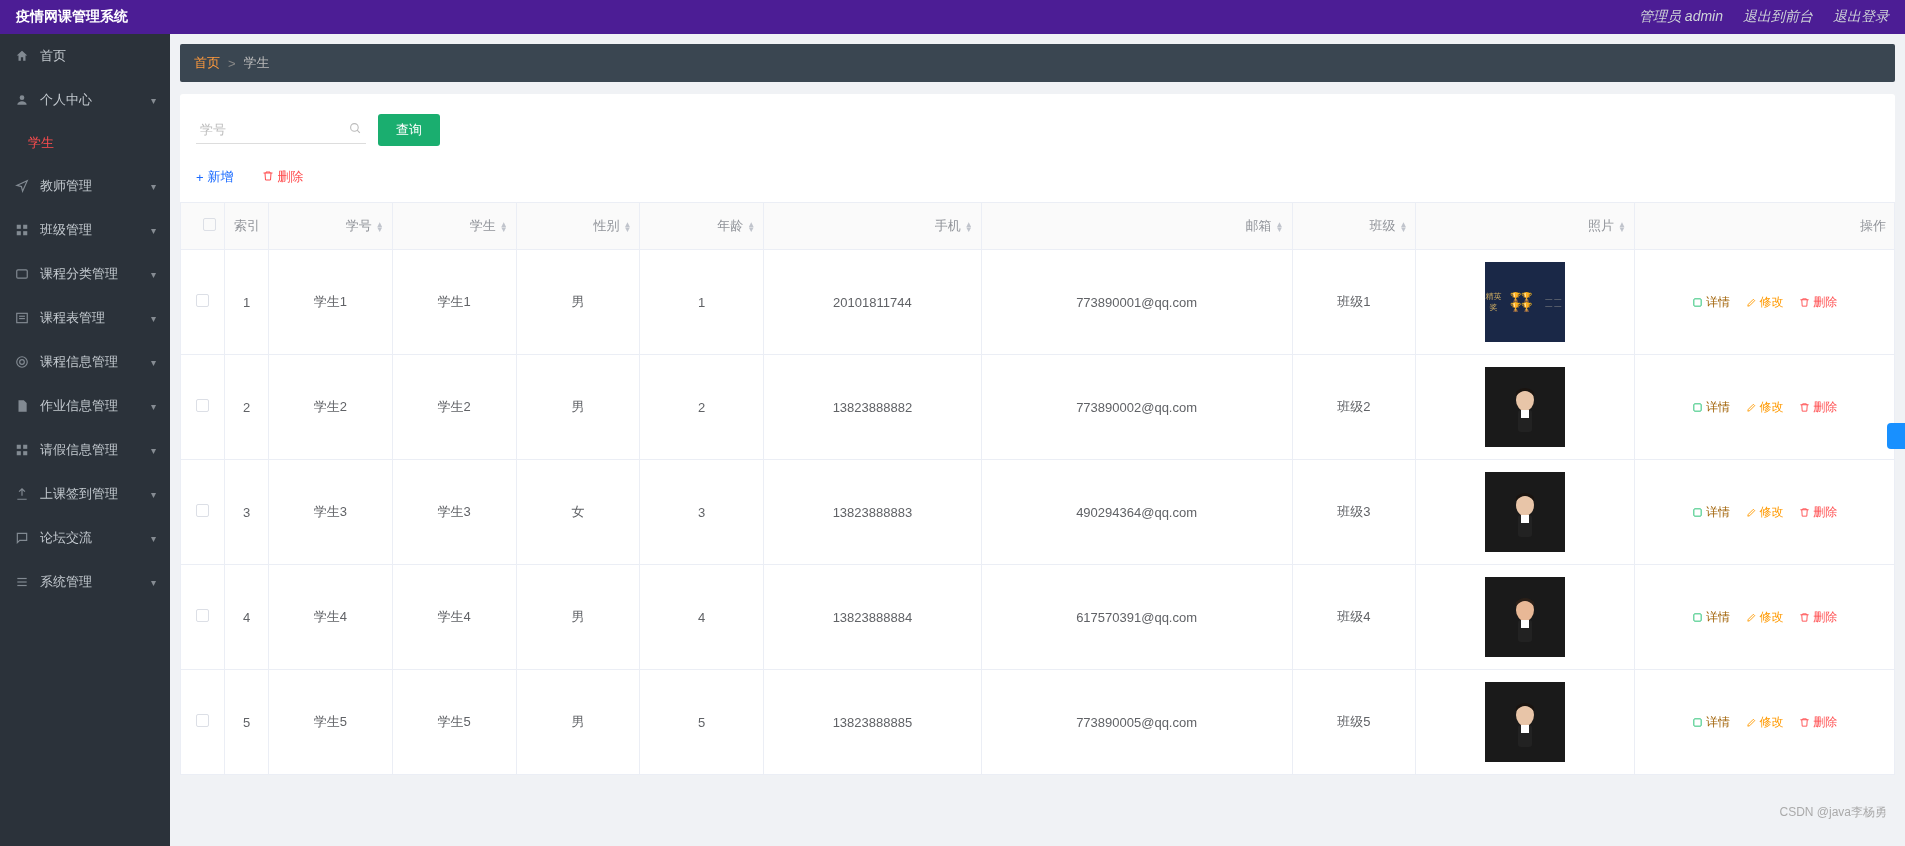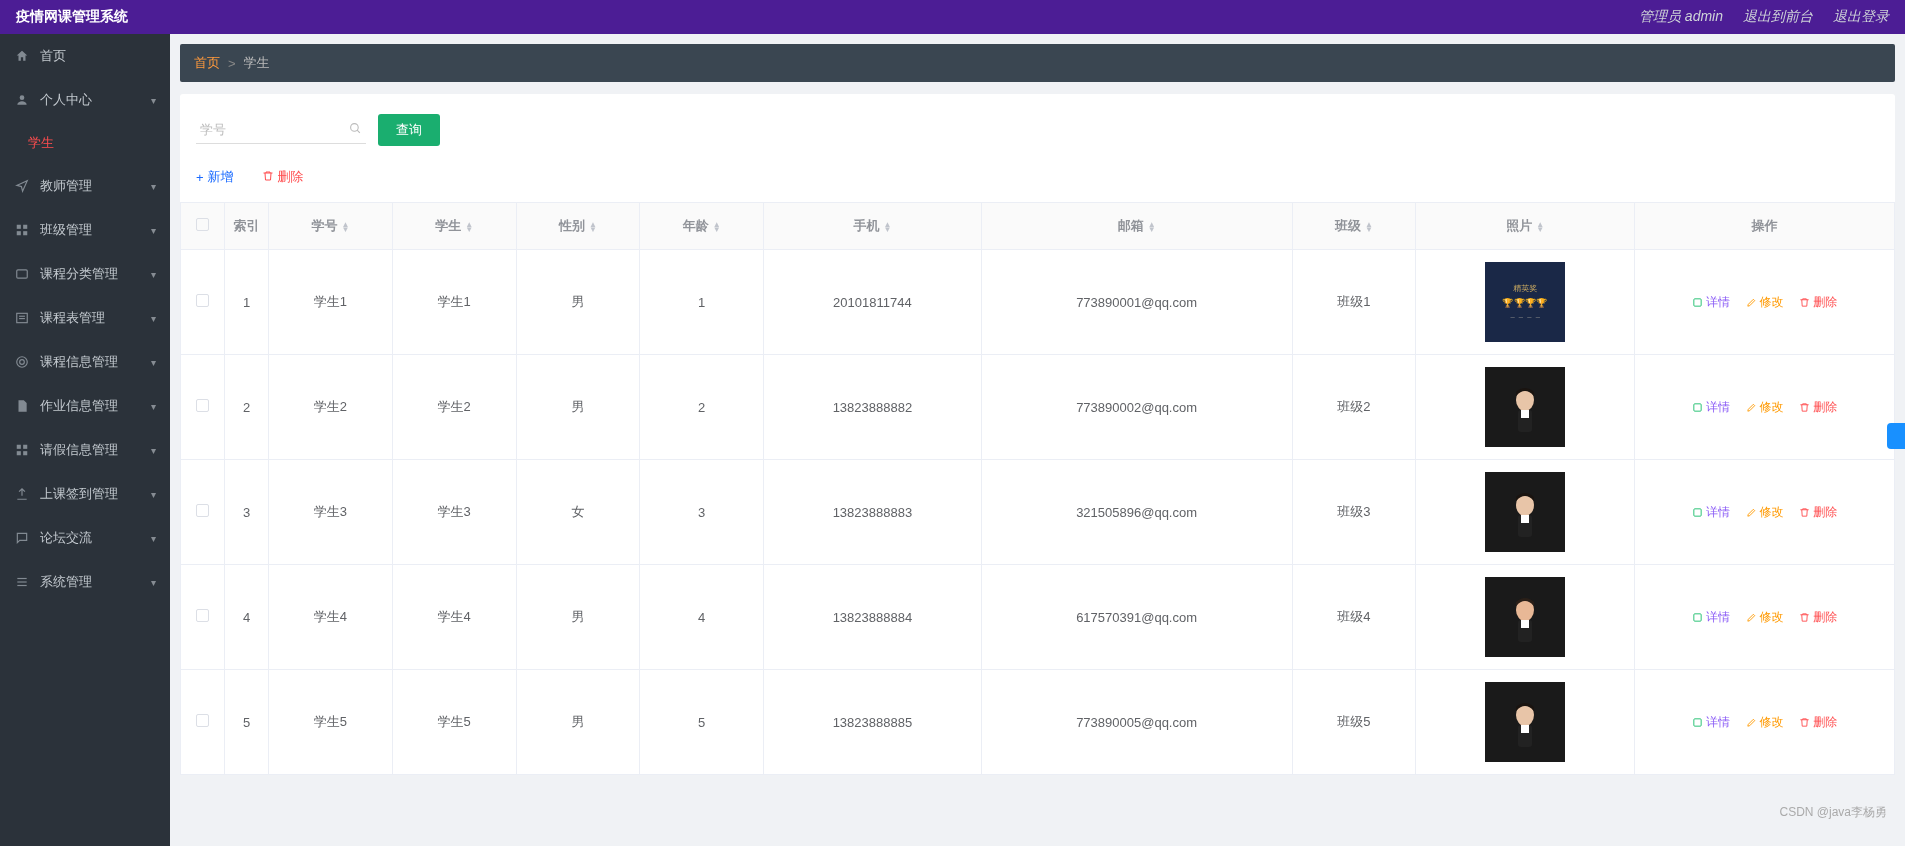--- a/index.html
+++ b/index.html
@@ -31,29 +31,29 @@
 .search-icon { position: absolute; right: 4px; color: #bbb; font-size: 13px; }
 .btn-query { background: #1aae6f; color: #fff; border: none; padding: 7px 18px; border-radius: 3px; cursor: pointer; font-size: 13px; font-family: Liberation Mono, monospace; }
 
 .tool-bar { padding: 10px 16px 16px; display: flex; gap: 28px; }
 .tool-btn { border: none; background: none; cursor: pointer; font-size: 13px; display: flex; align-items: center; gap: 4px; }
 .tool-add { color: #1869ff; }
 .tool-del { color: #ff4d4f; }
 
 .table { width: 100%; border-collapse: collapse; }
 .table th, .table td { border: 1px solid #ebeef5; text-align: center; padding: 12px 8px; font-size: 13px; color: #606266; }
-.table th { background: #fafafa; font-weight: bold; color: #909399; padding: 14px 8px; position: relative; }
+.table th { background: #fafafa; font-weight: normal; color: #909399; padding: 14px 8px; position: relative; text-align: right; }
 .sort-icons { display: inline-flex; flex-direction: column; margin-left: 4px; vertical-align: middle; gap: 0; line-height: 5px; font-size: 8px; color: #c0c4cc; }
 .checkbox { width: 13px; height: 13px; border: 1px solid #dcdfe6; border-radius: 2px; display: inline-block; cursor: pointer; }
 .photo-cell { display:flex; justify-content:center; }
-.photo { width: 80px; height: 80px; background: #1a2847; display: flex; align-items: center; justify-content: center; color: #c9a961; font-size: 9px; flex-direction: column; gap:4px;font-family:Liberation Mono, monospace; }
+.photo { width: 80px; height: 80px; background: #1a2847; display: flex; align-items: center; justify-content: center; color: #c9a961; font-size: 9px; flex-direction: row; gap:4px; }
 .photo.person { background: #1a1a1a; }
 .photo.person svg { width: 40px; height: 50px; }
 .action-btn { border: none; background: none; cursor: pointer; font-size: 12px; display: inline-flex; align-items: center; gap: 3px; margin: 0 6px; }
-.act-view { color: #8b5cf6; }
+.act-view { color: #a16207; }
 .act-edit { color: #ff9900; }
 .act-del  { color: #ff4d4f; }
 
 .side-tab { position: fixed; right: 0; top: 50%; width: 18px; height: 26px; background: #1890ff; border-radius: 4px 0 0 4px; }
 .watermark { position: fixed; right: 18px; bottom: 25px; color: #aaa; font-size: 12px; pointer-events: none; }
 </style>
 </head>
 <body>
 
 <div class="header">
@@ -351,21 +351,21 @@
     </td>
             </tr>
             <tr>
     <td><span class="checkbox"></span></td>
     <td>3</td>
     <td>学生3</td>
     <td>学生3</td>
     <td>女</td>
     <td>3</td>
     <td>13823888883</td>
-    <td>321505896@qq.com</td>
+    <td>490294364@qq.com</td>
     <td>班级3</td>
     <td>
                 <div class="photo-cell">
                   <div class="photo person">
                     <svg viewBox="0 0 40 50">
                       <rect width="40" height="50" fill="#1a1a1a"></rect>
                       <ellipse cx="20" cy="18" rx="9" ry="11" fill="#e8c5a8"></ellipse>
                       <path d="M11 14 Q20 4 29 14 L29 10 Q20 2 11 10 Z" fill="#1a1410"></path>
                       <rect x="13" y="28" width="14" height="22" fill="#222" rx="3"></rect>
                       <rect x="16" y="28" width="8" height="8" fill="#fff"></rect>

